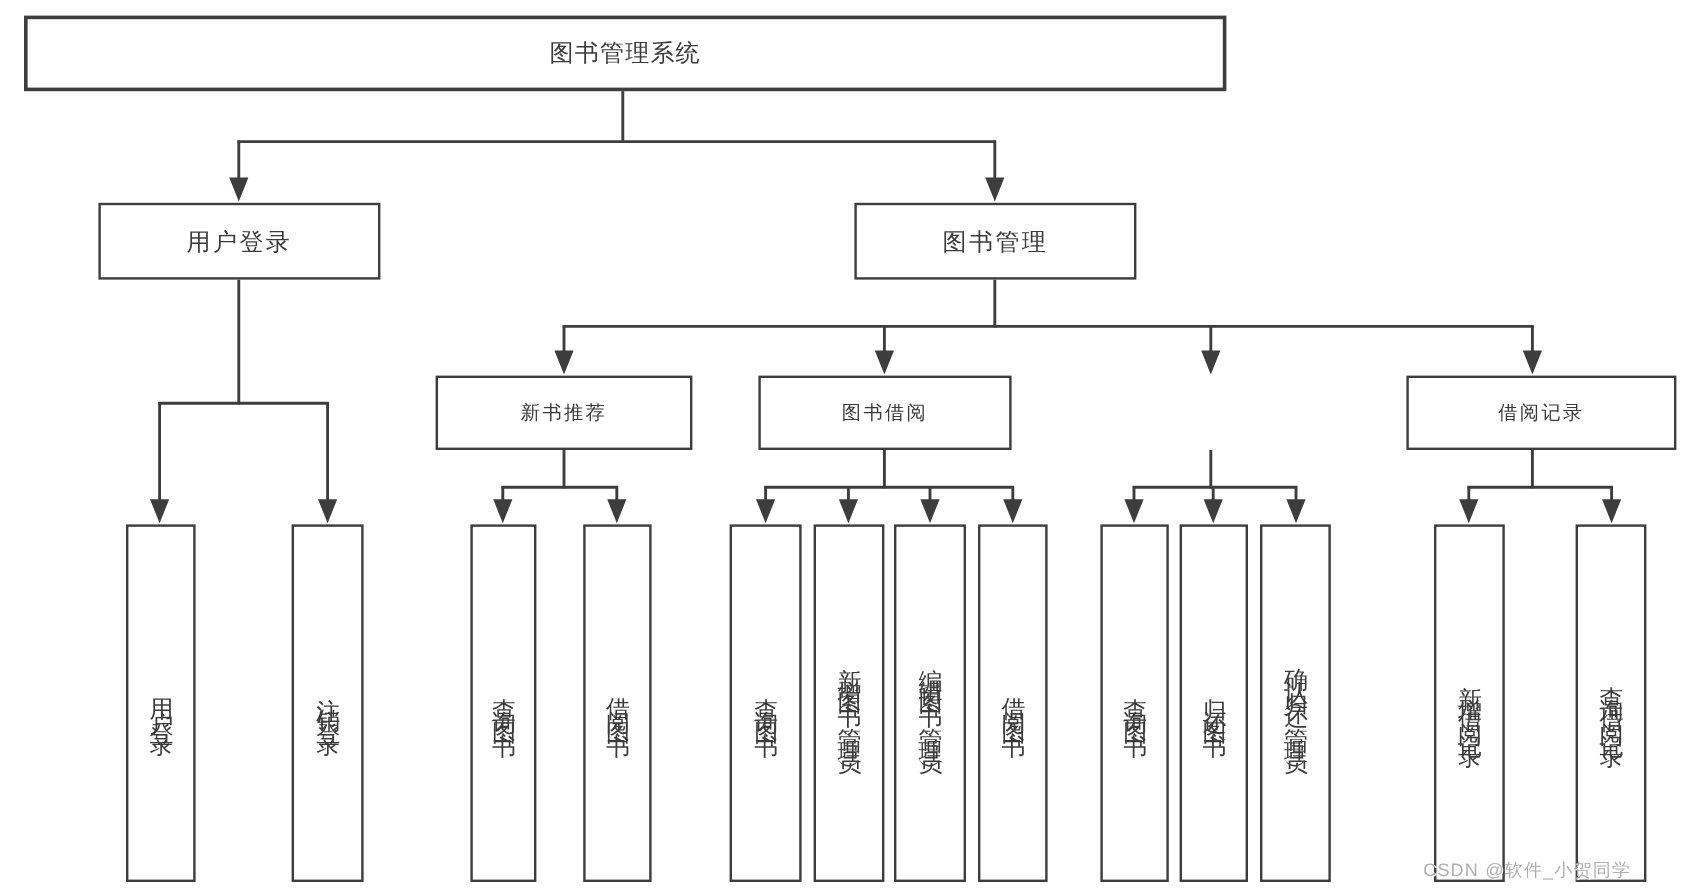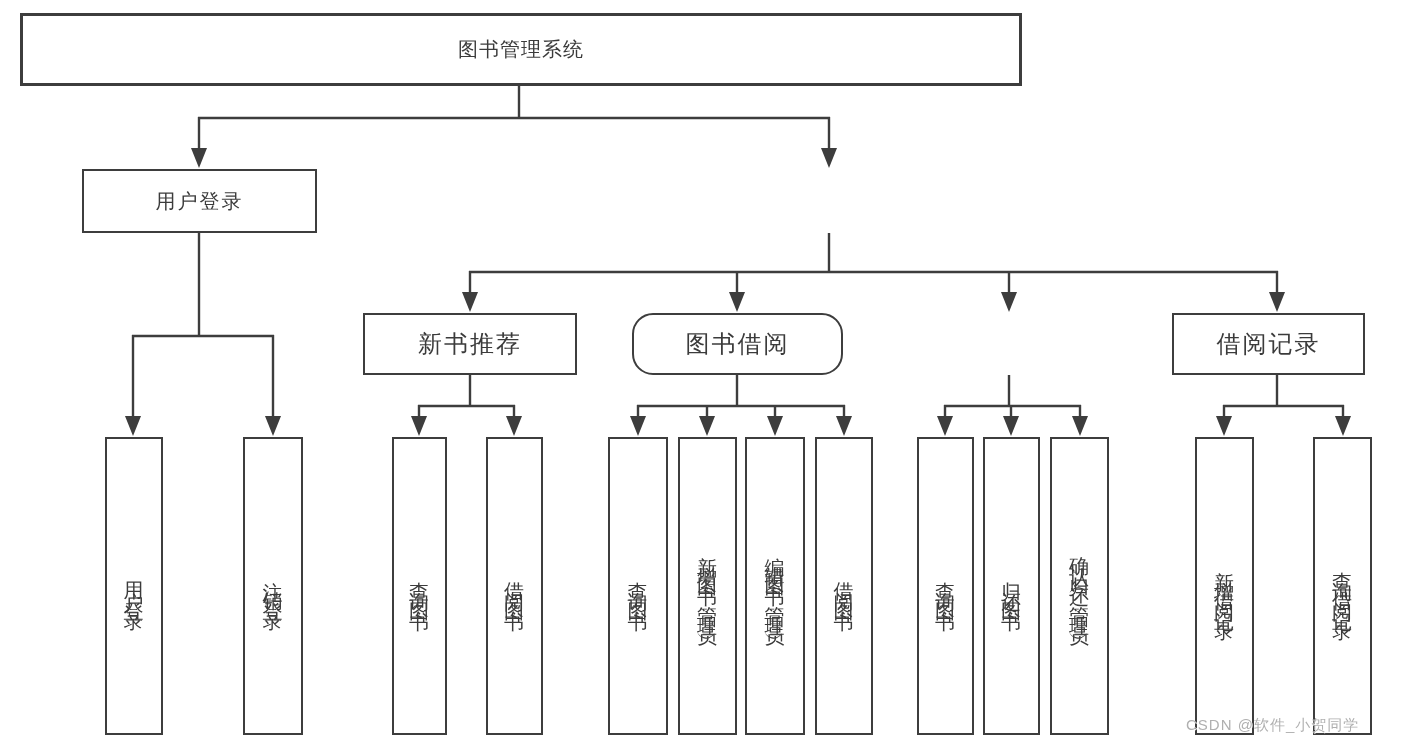--- a/index.html
+++ b/index.html
@@ -39,32 +39,32 @@
     box-sizing: border-box;
     border: 2px solid var(--line);
     background: #ffffff;
     display: flex;
     align-items: center;
     justify-content: center;
     color: var(--text);
   }
   .root-box {
     left: 20px; top: 13px;
-    width: 1002px; height: 73px;
+    width: 1002px; height: 63px;
     border-width: 3px;
     font-size: 20px;
     letter-spacing: 1px;
   }
   .hbox {
     height: 64px;
     font-size: 20px;
     letter-spacing: 2px;
   }
   .l2 { top: 169px; width: 235px; }
-  .l3 { top: 313px; height: 62px; font-size: 24px; letter-spacing: 2px; }
+  .l3 { top: 313px; height: 62px; font-size: 16px; letter-spacing: 2px; }
   .vbox {
     top: 437px;
     height: 298px;
   }
   .vbox span {
     writing-mode: vertical-rl;
     text-orientation: mixed;
     font-size: 20px;
     line-height: 1;
     letter-spacing: 10px;
@@ -144,24 +144,25 @@
     <line x1="1223" y1="406" x2="1344" y2="406"></line>
     <line x1="1224" y1="405" x2="1224" y2="418"></line>
       <polygon points="1216,416 1232,416 1224,436"></polygon>
     <line x1="1343" y1="405" x2="1343" y2="418"></line>
       <polygon points="1335,416 1351,416 1343,436"></polygon>
   </svg>
 
   <div class="node root-box">图书管理系统</div>
 
   <div class="node hbox l2" style="left:82px;">用户登录</div>
+  <div class="node hbox l2" style="left:712px;">图书管理</div>
 
   <div class="node l3" style="left:363px;width:214px;">新书推荐</div>
-  <div class="node l3" style="left:632px;width:211px;border-radius:21px;">图书借阅</div>
-  <div class="node l3" style="left:1172px;width:193px;">借阅记录</div>
+  <div class="node l3" style="left:632px;width:211px;">图书借阅</div>
+  <div class="node l3" style="left:1172px;width:225px;">借阅记录</div>
 
   <div class="node vbox" style="left:105px;width:58px;">
     <span>用户登录</span>
   </div>
   <div class="node vbox" style="left:243px;width:60px;">
     <span>注销登录</span>
   </div>
 
   <div class="node vbox" style="left:392px;width:55px;">
     <span>查询图书</span>

